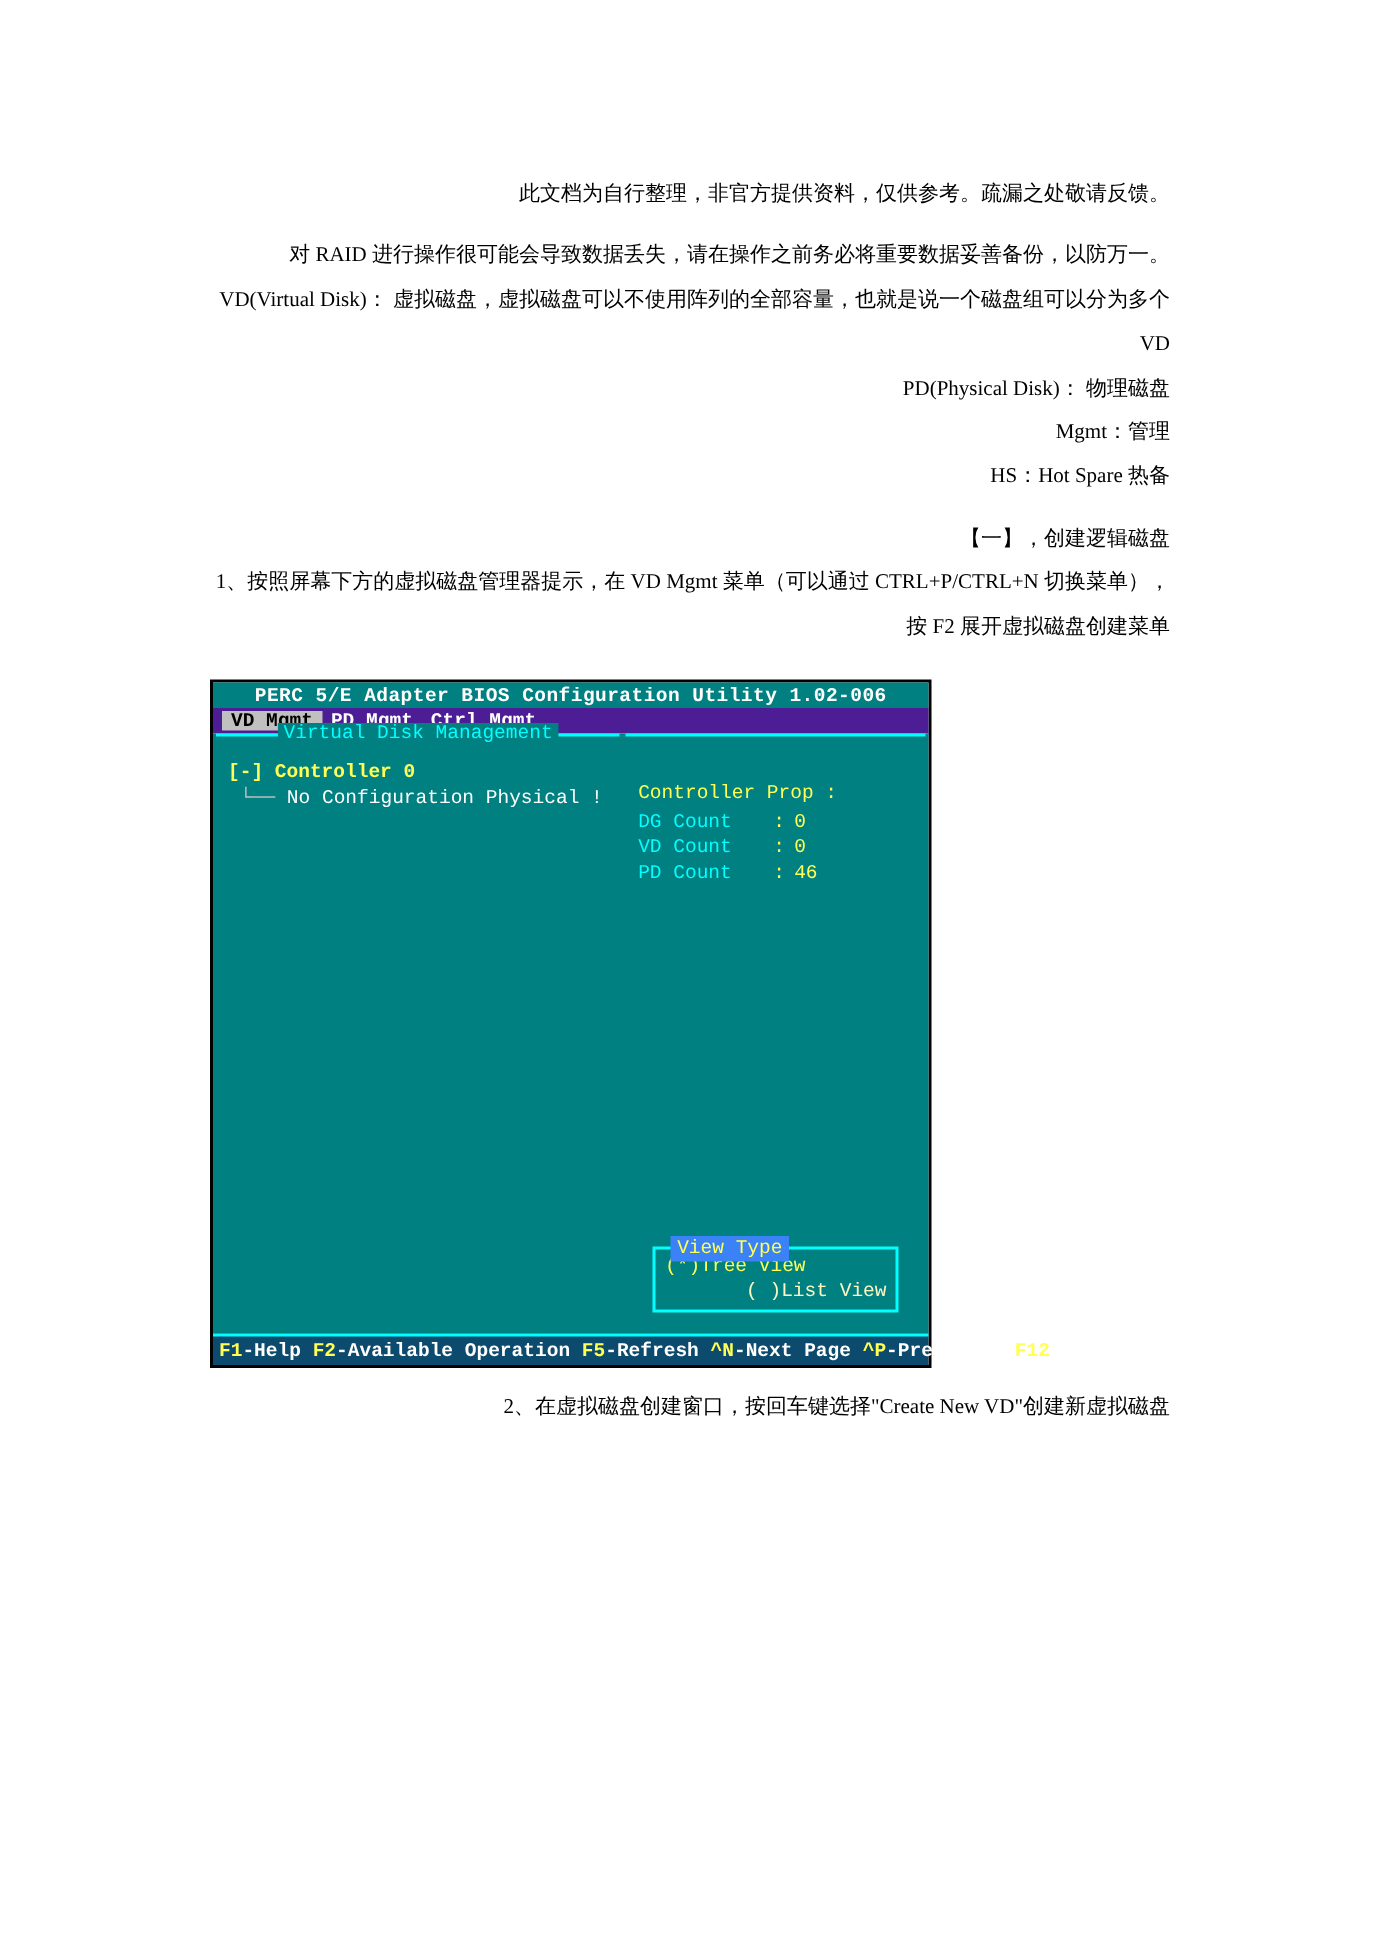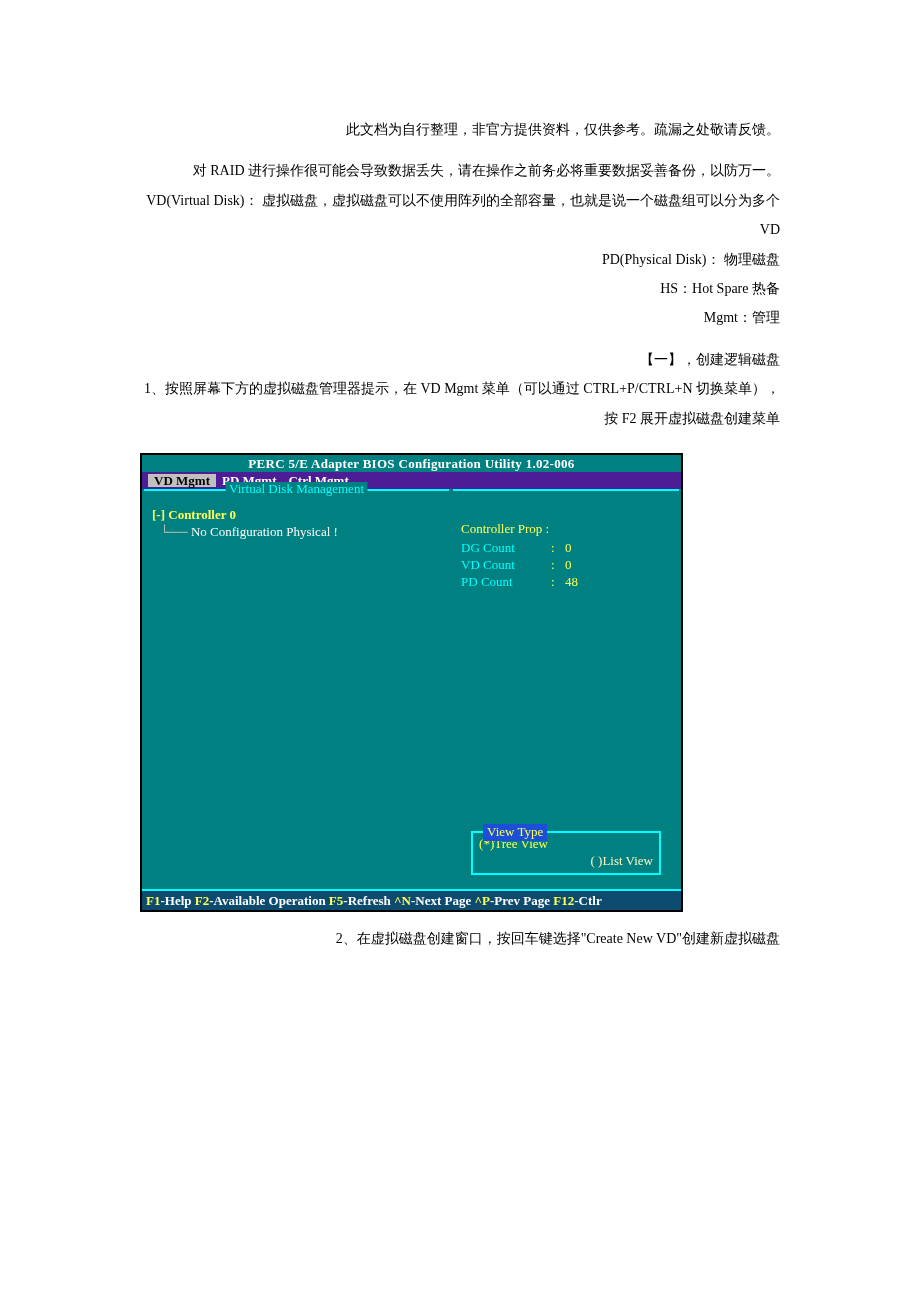--- a/index.html
+++ b/index.html
@@ -14,23 +14,23 @@
     width: 920px;
     min-height: 1302px;
     margin: 0 auto;
     box-sizing: border-box;
     padding: 115px 140px 60px 140px;
   }
   .para { margin: 0; text-align: right; }
   .gap  { margin-top: 12px; }
 
   .bios {
-    width: 543px;
+    width: 481px;
     margin-top: 20px;
-    font-family: Liberation Serif, serif;
+    font-family: Liberation Mono, monospace;
     font-size: 13px;
     line-height: 1.0;
     border: 2px solid #000;
     box-sizing: border-box;
   }
   .bios-title {
     background: #008080;
     color: #fff;
     font-weight: bold;
     text-align: center;
@@ -115,21 +115,21 @@
     left: 18px;
     right: 18px;
     border: 2px double #00ffff;
     padding: 3px 6px;
     line-height: 1.3;
   }
   .viewtype-title {
     position: absolute;
     top: -9px;
     left: 10px;
-    background: #1d4ed8;
+    background: #3b82f6;
     color: #ffff55;
     padding: 0 4px;
   }
   .vt-tree { color: #ffff55; }
   .vt-list { color: #fef9c3; text-align: right; }
 
   .bios-footer {
     background: #0c4a6e;
     color: #fff;
     padding: 3px 4px;
@@ -143,22 +143,22 @@
 <body>
 
 <div class="page">
 
   <p class="para">此文档为自行整理，非官方提供资料，仅供参考。疏漏之处敬请反馈。</p>
 
   <p class="para gap">对 RAID 进行操作很可能会导致数据丢失，请在操作之前务必将重要数据妥善备份，以防万一。</p>
 
   <p class="para">VD(Virtual Disk)： 虚拟磁盘，虚拟磁盘可以不使用阵列的全部容量，也就是说一个磁盘组可以分为多个VD</p>
   <p class="para">PD(Physical Disk)： 物理磁盘</p>
+  <p class="para">Mgmt：管理</p>
   <p class="para">HS：Hot Spare 热备</p>
-  <p class="para">Mgmt：管理</p>
 
   <p class="para gap">【一】，创建逻辑磁盘</p>
   <p class="para">1、按照屏幕下方的虚拟磁盘管理器提示，在 VD Mgmt 菜单（可以通过 CTRL+P/CTRL+N 切换菜单），按 F2 展开虚拟磁盘创建菜单</p>
 
   <div class="bios">
     <div class="bios-title">PERC 5/E Adapter BIOS Configuration Utility 1.02-006</div>
     <div class="bios-tabs">
       <span class="bios-tab active">VD Mgmt</span>
       <span class="bios-tab">PD Mgmt</span>
       <span class="bios-tab">Ctrl Mgmt</span>
@@ -180,21 +180,21 @@
             <span class="prop-val">0</span>
           </div>
           <div class="prop-row">
             <span class="prop-label">VD Count</span>
             <span class="prop-sep">:</span>
             <span class="prop-val">0</span>
           </div>
           <div class="prop-row">
             <span class="prop-label">PD Count</span>
             <span class="prop-sep">:</span>
-            <span class="prop-val">48</span>
+            <span class="prop-val">46</span>
           </div>
         </div>
         <div class="viewtype-box">
           <span class="viewtype-title">View Type</span>
           <div class="vt-tree">(*)Tree View</div>
           <div class="vt-list">( )List View</div>
         </div>
       </div>
     </div>
     <div class="bios-footer">

